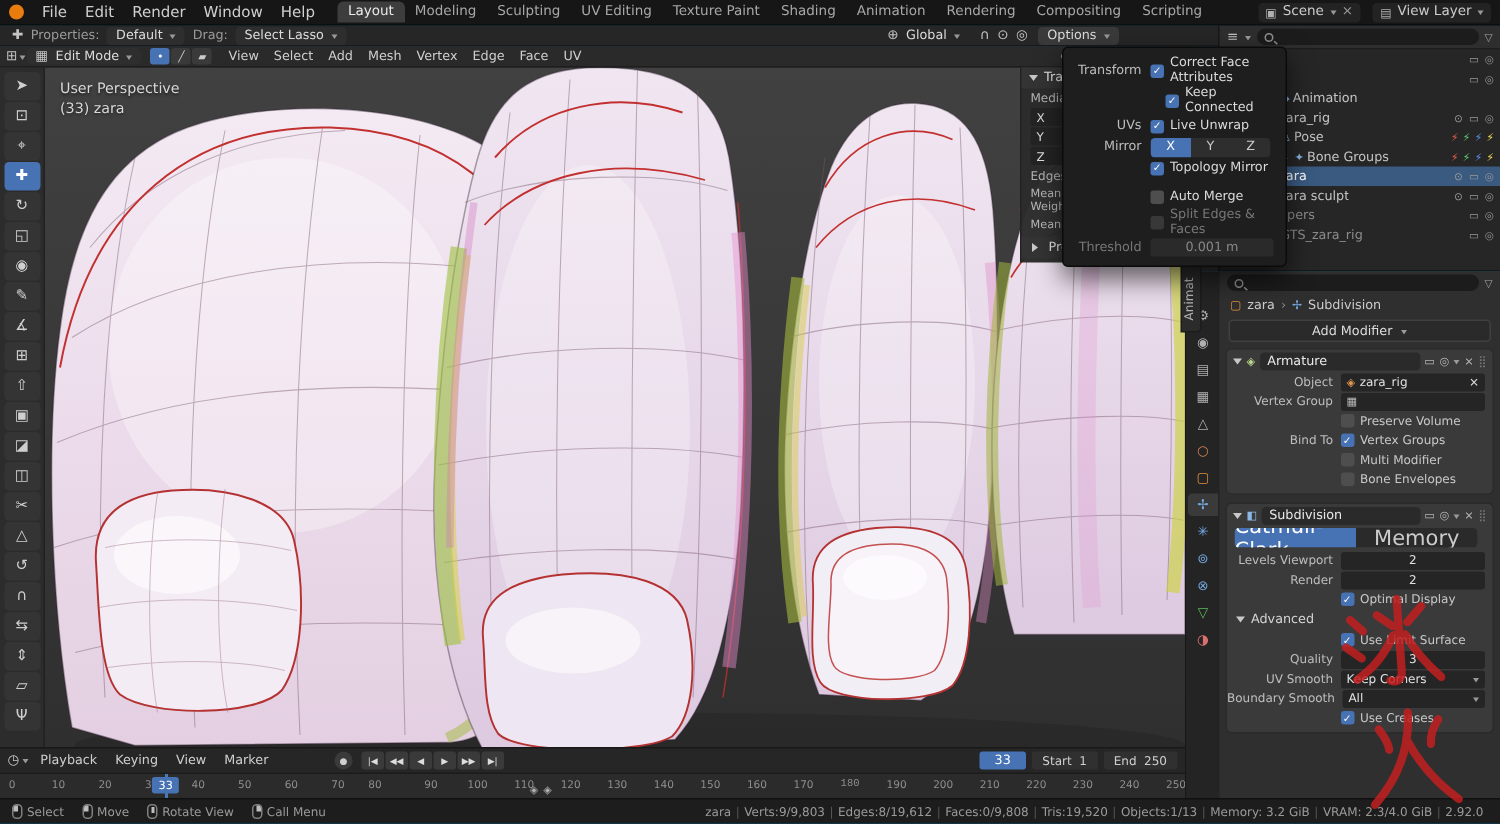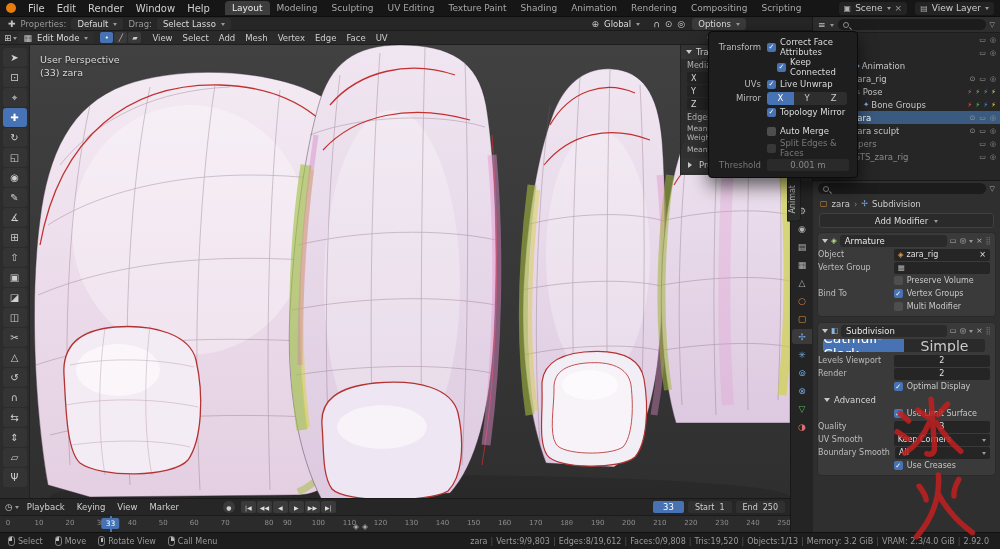--- a/index.html
+++ b/index.html
@@ -83,21 +83,21 @@
 .prop-search{height:15px;display:flex;align-items:center;gap:4px;padding:2px 5px}
 .breadcrumb{height:15px;display:flex;align-items:center;gap:4px;padding:0 7px;font-size:8.5px;color:#ccc}
 .bc-ico{font-size:8px}
 .bc-sep{color:#888}
 .addmod{margin:2px 6px 4px;height:15px;background:#2a2a2a;border:1px solid #404040;border-radius:3px;display:flex;align-items:center;justify-content:center;gap:6px;font-size:8.5px;color:#ddd}
 .mod-block{margin:0 4px 5px;background:#3a3a3a;border:1px solid #2a2a2a;border-radius:4px;padding-bottom:3px}
 .mod-head{height:15px;display:flex;align-items:center;gap:3px;padding:0 4px;font-size:8.5px}
 .mod-name{flex:1;background:#2a2a2a;border-radius:3px;height:12px;display:flex;align-items:center;padding:0 5px;color:#e8e8e8}
 .mh-ico{font-size:7.5px;color:#b5b5b5}
 .mod-row{display:flex;align-items:center;min-height:13px;padding-right:5px;font-size:8px}
-.mr-label{flex:0 0 44%;text-align:left;padding-right:5px;color:#bdbdbd;white-space:nowrap}
+.mr-label{flex:0 0 44%;text-align:right;padding-right:5px;color:#bdbdbd;white-space:nowrap}
 .mr-field{flex:1;height:12px;background:#252525;border-radius:2px;display:flex;align-items:center;padding:0 4px;color:#e0e0e0;gap:3px;font-size:8px}
 .mr-num{justify-content:center}
 .cb{width:9px;height:9px;border-radius:2px;background:#4e4e4e;display:inline-flex;align-items:center;justify-content:center;font-size:7px;color:#fff;flex:none}
 .cb.on{background:#4772b3}
 .cb.on::after{content:"✓"}
 .mr-cbrow{flex:1;display:flex;align-items:center;gap:4px;color:#c8c8c8}
 .seg{flex:1;display:flex;height:13px;border-radius:3px;overflow:hidden;margin:1px 5px 2px}
 .seg span{flex:1;display:flex;align-items:center;justify-content:center;background:#2a2a2a;font-size:14px;color:#ccc}
 .seg span.active{background:#4772b3;color:#fff}
 .sub-head{display:flex;align-items:center;gap:4px;padding:2px 6px;font-size:8.5px;color:#d5d5d5}
@@ -604,37 +604,44 @@
               <span>Vertex Groups</span>
             </span>
         </div>
         <div class="mod-row">
           <span class="mr-label"></span>
           <span class="mr-cbrow">
               <span class="cb"></span>
               <span>Multi Modifier</span>
             </span>
         </div>
+        <div class="mod-row">
+          <span class="mr-label"></span>
+          <span class="mr-cbrow">
+              <span class="cb"></span>
+              <span>Bone Envelopes</span>
+            </span>
+        </div>
       </div>
 
       <div class="mod-block">
         <div class="mod-head">
           <span class="tri down"></span>
           <span class="mh-ico" style="color:#8ab8e0">◧</span>
           <span class="mod-name">Subdivision</span>
           <span class="mh-ico">▭</span>
           <span class="mh-ico">◎</span>
           <span class="chev"></span>
           <span class="mh-ico">×</span>
           <span class="mh-ico" style="color:#777">⣿</span>
         </div>
         <div class="mod-row">
           <span class="seg">
             <span class="active">Catmull-Clark</span>
-            <span>Simple</span>
+            <span>Memory</span>
           </span>
         </div>
         <div class="mod-row">
           <span class="mr-label">Levels Viewport</span>
           <span class="mr-field mr-num">2</span>
         </div>
         <div class="mod-row">
           <span class="mr-label">Render</span>
           <span class="mr-field mr-num">2</span>
         </div>
@@ -722,21 +729,21 @@
       <div class="playhead" id="playhead" style="left: 110.432px;"></div>
       <div class="ph-chip" id="ph-chip" style="left: 110.432px;">33</div>
     <span class="tick" style="left: 8px;">0</span>
         <span class="tick" style="left: 39.04px;">10</span>
         <span class="tick" style="left: 70.08px;">20</span>
         <span class="tick" style="left: 101.12px;">30</span>
         <span class="tick" style="left: 132.16px;">40</span>
         <span class="tick" style="left: 163.2px;">50</span>
         <span class="tick" style="left: 194.24px;">60</span>
         <span class="tick" style="left: 225.28px;">70</span>
-        <span class="tick" style="left: 269px;">80</span>
+        <span class="tick" style="left: 250px;">80</span>
         <span class="tick" style="left: 287.36px;">90</span>
         <span class="tick" style="left: 318.4px;">100</span>
         <span class="tick" style="left: 349.44px;">110</span>
         <span class="tick" style="left: 380.48px;">120</span>
         <span class="tick" style="left: 411.52px;">130</span>
         <span class="tick" style="left: 442.56px;">140</span>
         <span class="tick" style="left: 473.6px;">150</span>
         <span class="tick" style="left: 504.64px;">160</span>
         <span class="tick" style="left: 535.68px;">170</span>
         <span class="tick" style="left: 566.72px; font-family: Liberation Mono, monospace;">180</span>

